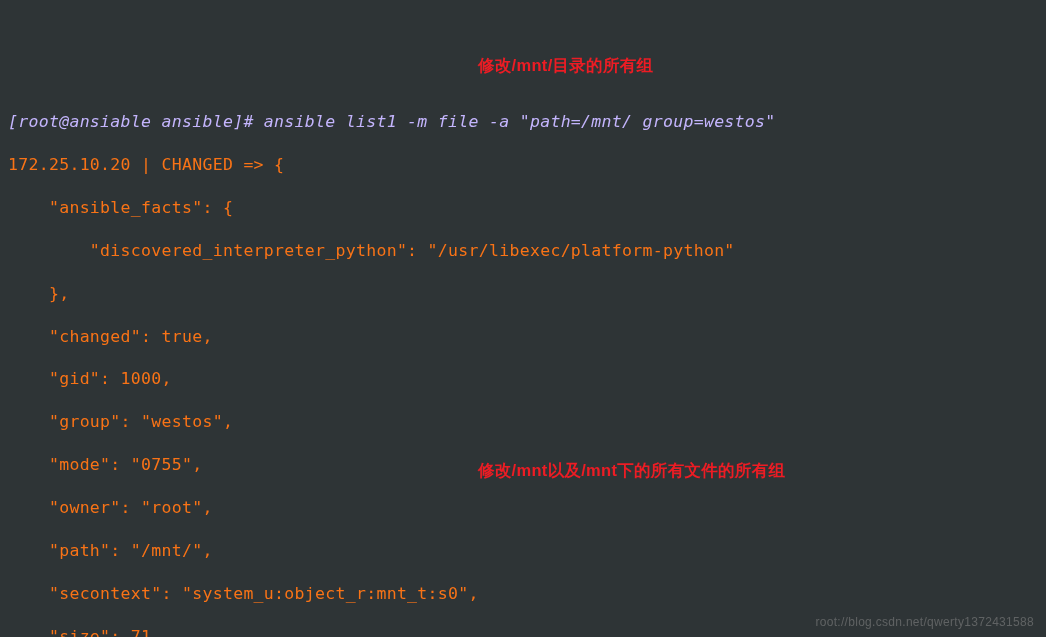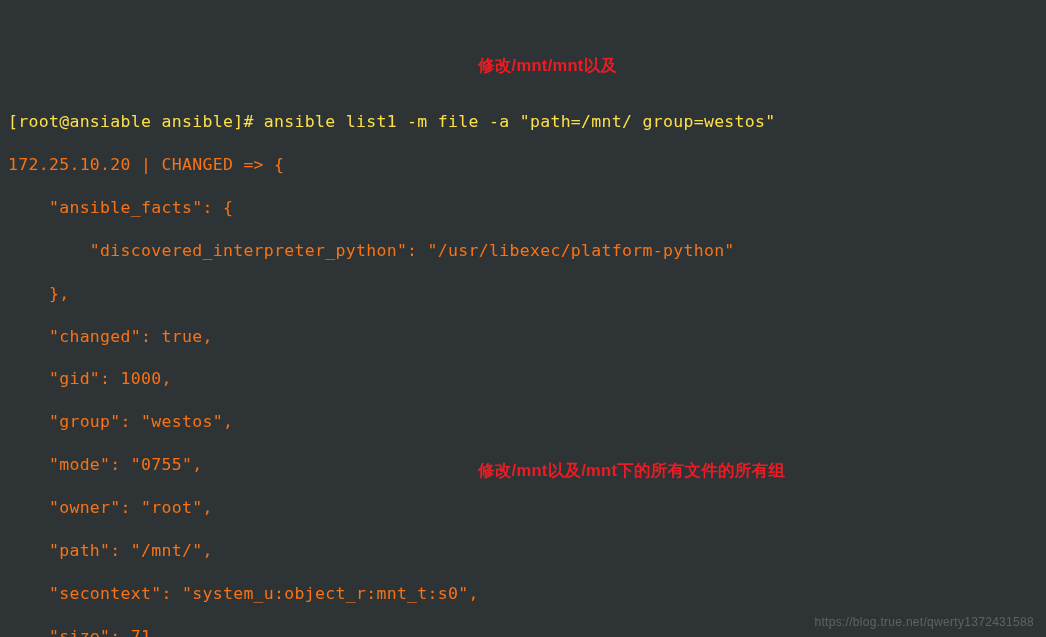--- a/index.html
+++ b/index.html
@@ -14,21 +14,21 @@
       line-height: 1.3;
       color: #d3d7cf;
       padding: 4px 8px;
       width: 1046px;
       height: 637px;
       overflow: hidden;
       position: relative;
       white-space: pre;
       letter-spacing: 0.3px;
     }
-    .white { color: #fde047; }
+    .white { color: #c4b5fd; font-style: italic; }
     .yellow { color: #f97316; }
     .red-annotation {
       color: #ed1c24;
       font-family: 'SimSun', 'Microsoft YaHei', sans-serif;
       font-weight: bold;
       position: absolute;
       white-space: nowrap;
     }
     .anno1 { top: 55px; left: 478px; }
     .anno2 { top: 460px; left: 478px; }
@@ -69,19 +69,19 @@
 
 
 
 
 
 
 
 
 </div>
 
-<div class="red-annotation anno1">修改/mnt/mnt以及</div>
+<div class="red-annotation anno1">修改/mnt/目录的所有组</div>
 <div class="red-annotation anno2">修改/mnt以及/mnt下的所有文件的所有组</div>
 
-<div class="watermark">https://blog.true.net/qwerty1372431588</div>
+<div class="watermark">root://blog.csdn.net/qwerty1372431588</div>
 
 
 
 
 </body></html>

